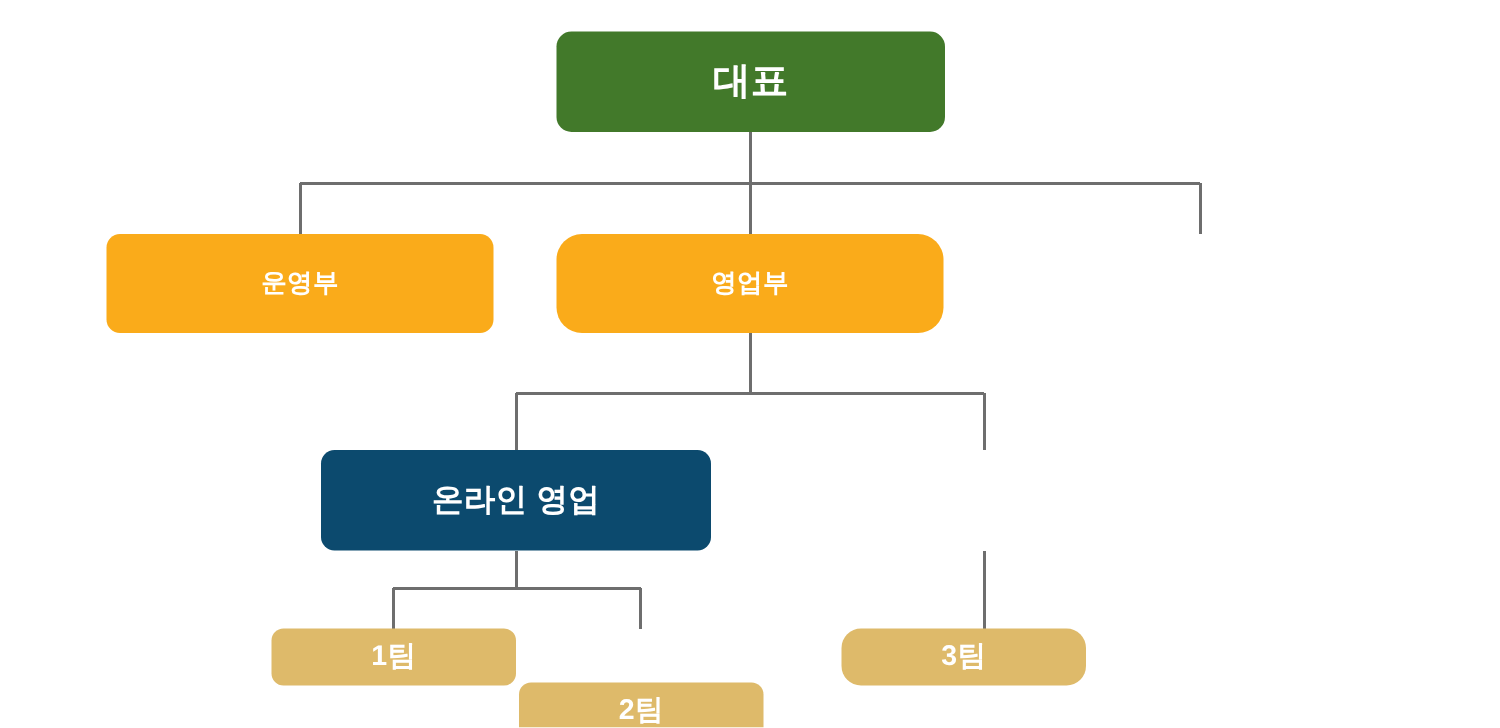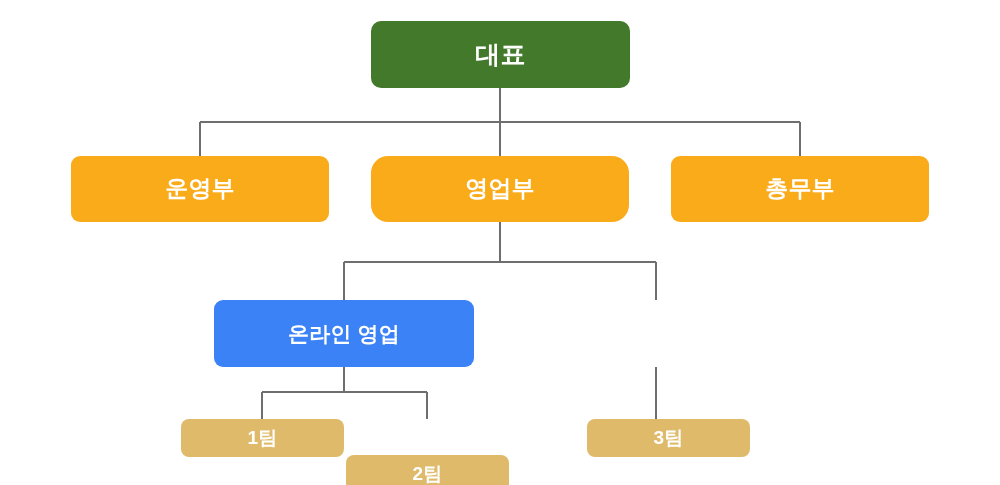--- a/index.html
+++ b/index.html
@@ -46,26 +46,26 @@
   
   .lvl1 {
     background: #42792a;
     font-size: 25px;
     font-weight: bold;
     border-radius: 10px;
   }
   
   .lvl2 {
     background: #faab1a;
-    font-size: 23px;
+    font-size: 17px;
     font-weight: bold;
   }
   
   .lvl3 {
-    background: #3b82f6;
+    background: #0c4a6e;
     font-size: 21px;
     font-weight: bold;
     text-align: right;
   }
   
   .lvl4 {
     background: #deba6a;
     font-size: 19px;
     font-weight: bold;
     border-radius: 8px;
@@ -109,34 +109,31 @@
   </div>
 
   <div class="node lvl2" style="left:71px; top:156px; width:258px; height:66px;">
     <span class="node-label">운영부</span>
   </div>
 
   <div class="node lvl2" style="left:371px; top:156px; width:258px; height:66px;border-radius:17px;">
     <span class="node-label">영업부</span>
   </div>
 
-  <div class="node lvl2" style="left:671px; top:156px; width:258px; height:66px;">
-    <span class="node-label">총무부</span>
-  </div>
 
   <div class="node lvl3" style="left:214px; top:300px; width:260px; height:67px;">
     <span class="node-label">온라인 영업</span>
   </div>
 
 
   <div class="node lvl4" style="left:181px; top:419px; width:163px; height:38px;">
     <span class="node-label">1팀</span>
   </div>
 
   <div class="node lvl4" style="left:346px; top:419px; width:163px; height:38px;margin-top:36px;">
     <span class="node-label">2팀</span>
   </div>
 
-  <div class="node lvl4" style="left:587px; top:419px; width:163px; height:38px;">
+  <div class="node lvl4" style="left:561px; top:419px; width:163px; height:38px;border-radius:13px;">
     <span class="node-label">3팀</span>
   </div>
 
 </div>
 
 </body></html>

